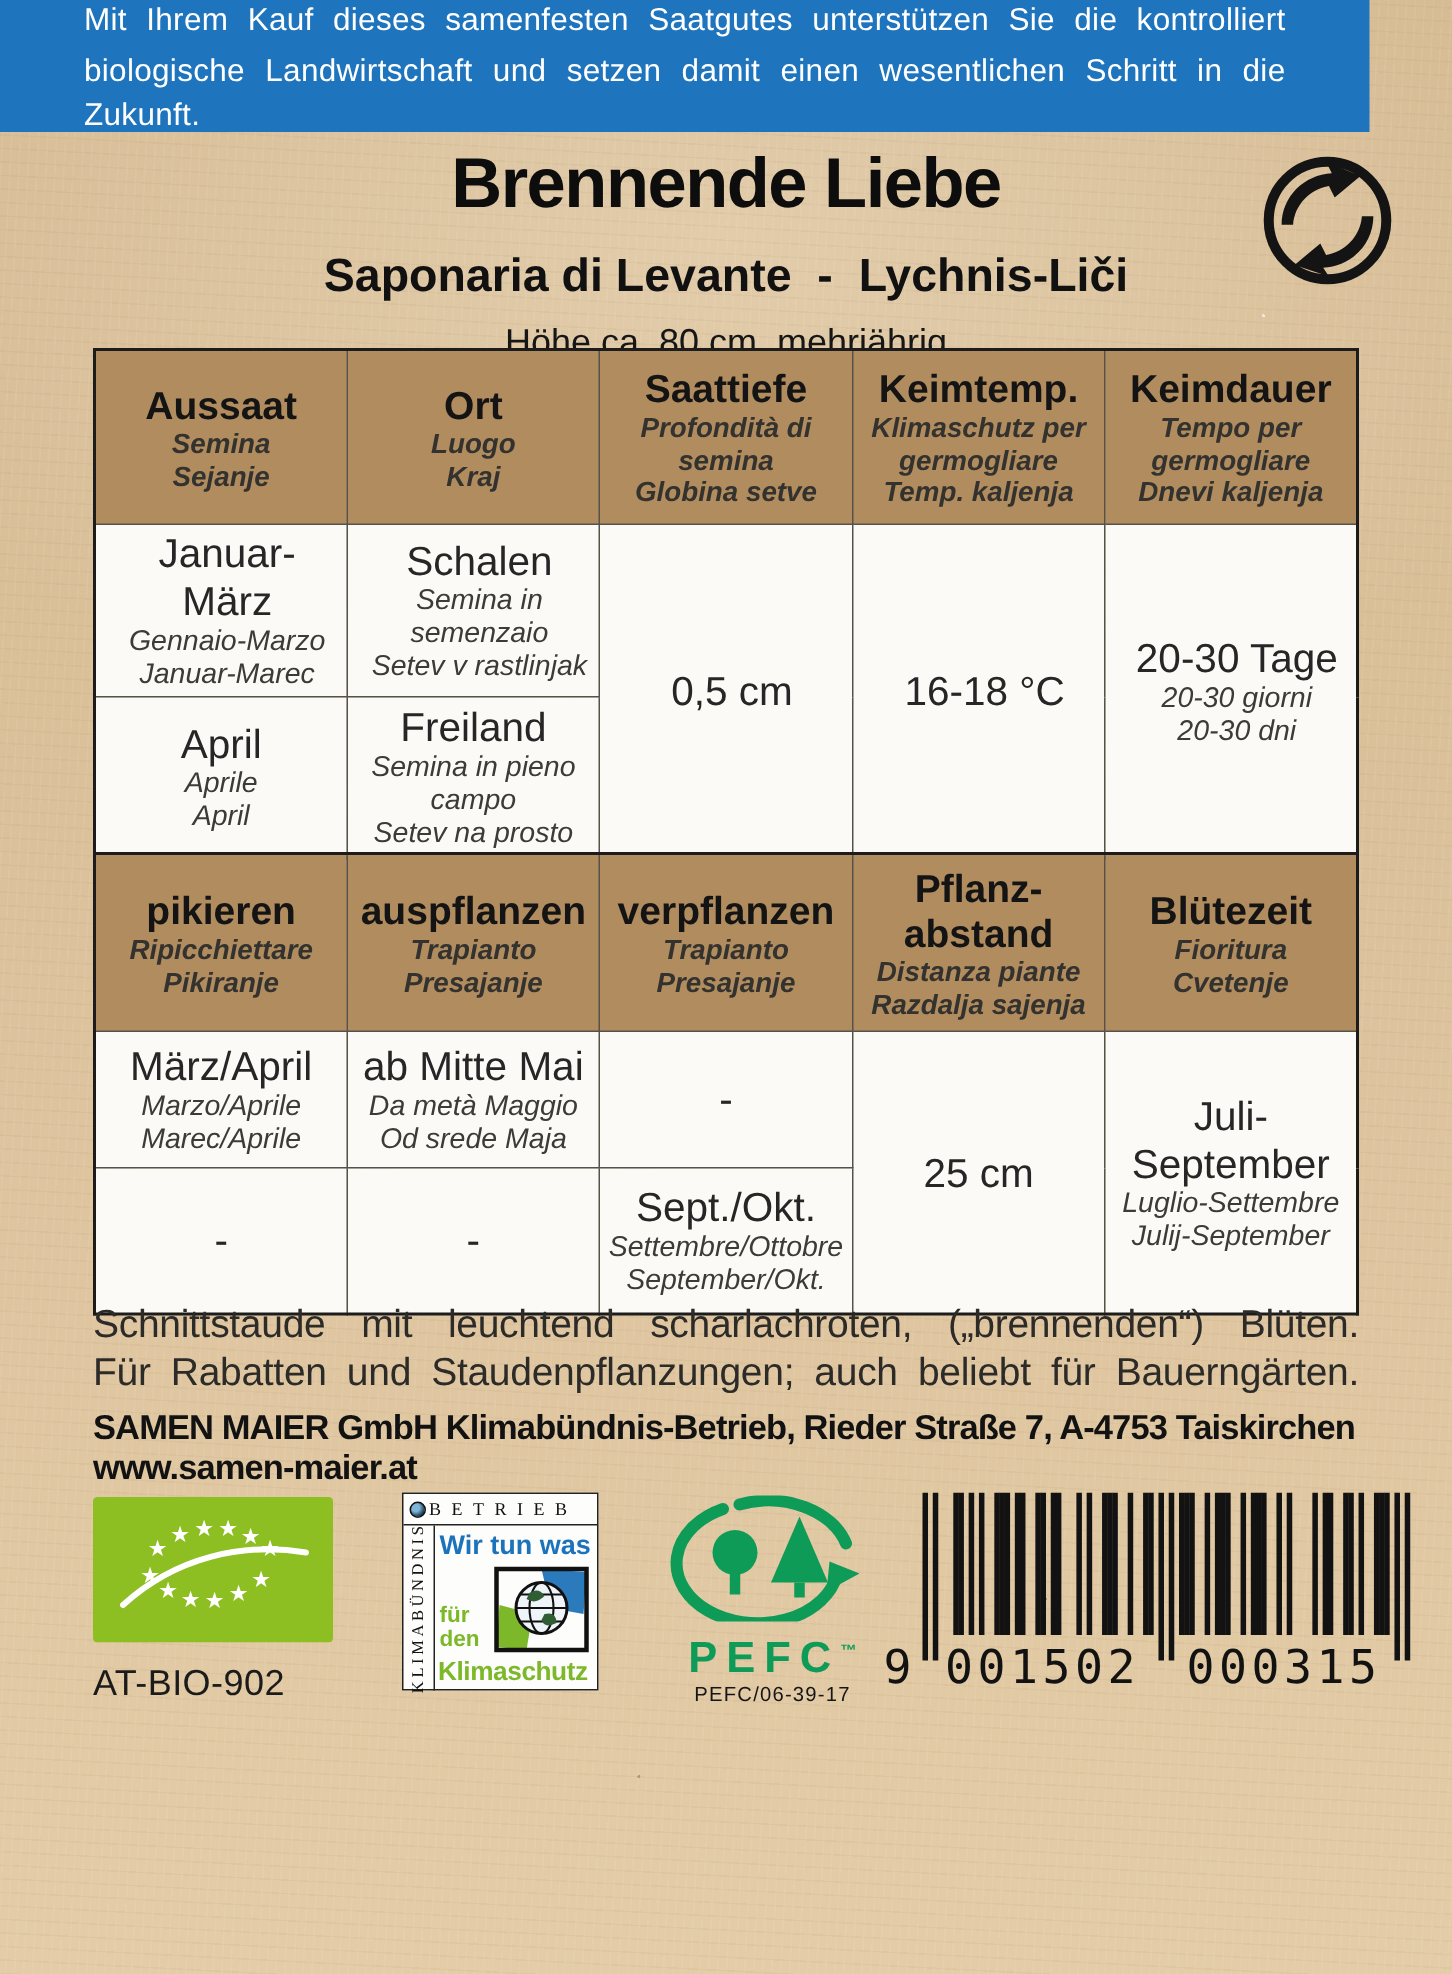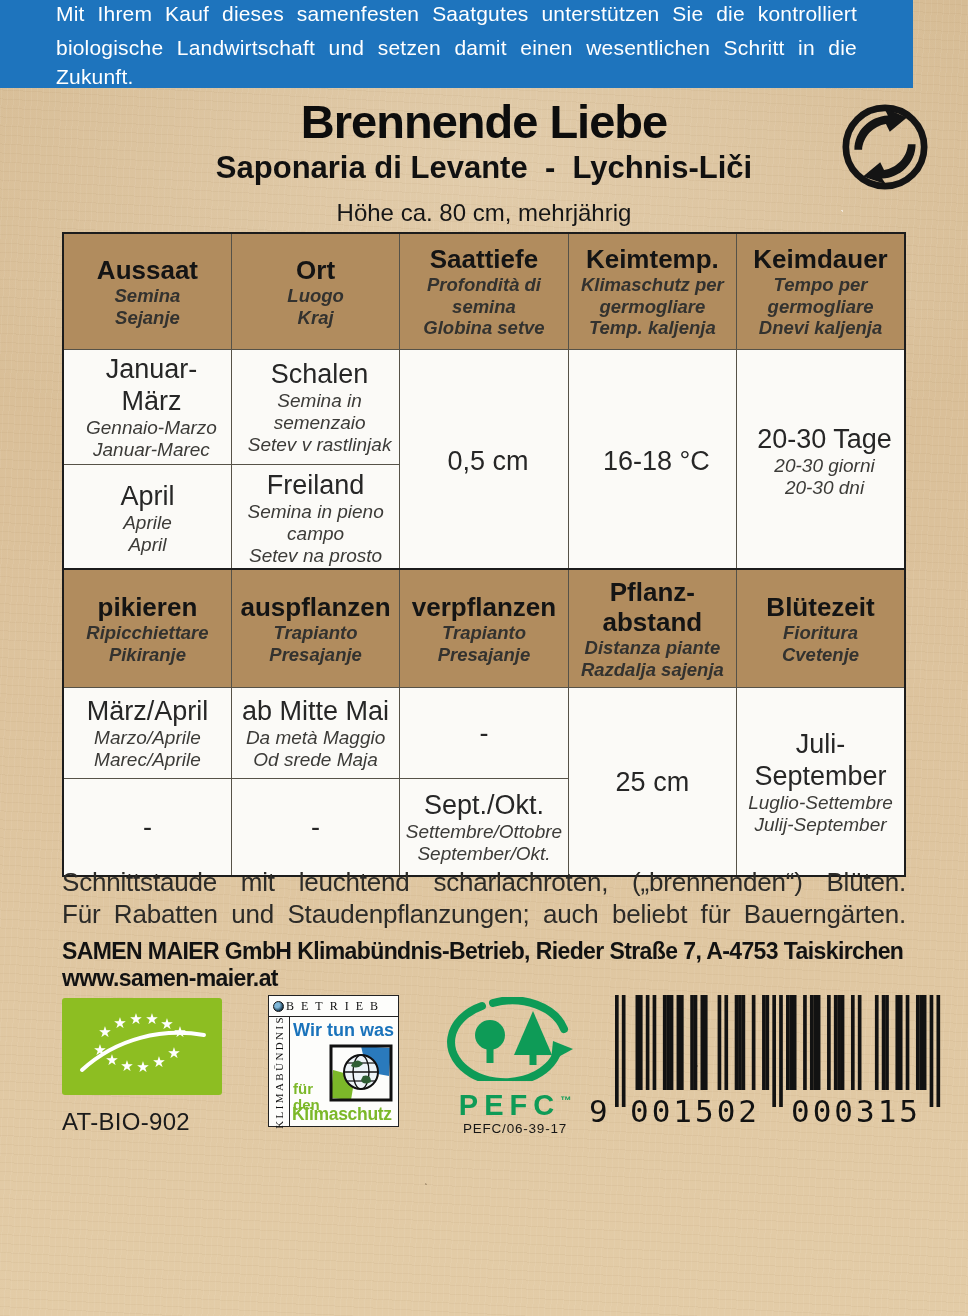--- a/index.html
+++ b/index.html
@@ -17,21 +17,21 @@
       radial-gradient(ellipse 900px 500px at 50% 12%, rgba(255,246,228,.28), transparent 70%),
       linear-gradient(180deg,#d5ba92 0%,#dcc29c 45%,#e3cca7 100%);
   }
   
   .banner{position:absolute;top:0;left:0;width:913px;height:88px;background:#1e74bd;
     box-sizing:border-box;padding:10px 56px 8px;display:flex;flex-direction:column;justify-content:center;gap:5px;}
   .banner .bline{color:#fff;font-size:21px;line-height:29px;text-align:justify;text-align-last:justify;letter-spacing:.2px;}
   
   .titleblock{position:absolute;top:97px;left:0;width:968px;text-align:center;}
   .title{font-size:47px;font-weight:700;letter-spacing:-1px;line-height:50px;color:#0d0d0d;}
-  .subtitle{font-size:31px;font-weight:700;margin-top:3px;white-space:pre;color:#111;}
+  .subtitle{font-size:31px;font-weight:700;margin-top:19px;white-space:pre;color:#111;}
   .heightline{font-size:24px;margin-top:13px;color:#161616;}
   .green-dot{position:absolute;top:104px;right:40px;width:86px;height:86px;}
   
   table{position:absolute;left:62px;width:844px;border-collapse:collapse;table-layout:fixed;
     border:2px solid #1c1c1c;}
   #table1{top:232px;}
   #table2{top:568px;}
   th,td{border:1px solid #565248;text-align:center;vertical-align:middle;padding:3px 4px;}
   th{background:#b18c5e;}
   td{background:#fbfaf7;}
@@ -60,21 +60,21 @@
   .klima-globe{width:11px;height:11px;border-radius:50%;flex:none;margin-right:2px;
     background:radial-gradient(circle at 35% 35%, #7fb7d8 0 30%, #1d3f57 70%);border:1px solid #111;box-sizing:border-box;}
   .klima-body{position:relative;height:110px;}
   .klima-side{position:absolute;left:0;top:0;bottom:0;width:20px;border-right:1px solid #222;
     display:flex;align-items:center;justify-content:center;}
   .klima-side span{writing-mode:vertical-rl;transform:rotate(180deg);
     font-family:"Liberation Serif",serif;font-size:11px;letter-spacing:2.4px;color:#111;}
   .klima-main{position:absolute;left:20px;top:0;right:0;bottom:0;}
   .klima-slogan{color:#1a73bb;font-weight:700;font-size:18px;text-align:center;margin-top:3px;}
   .klima-sketch{position:absolute;right:3px;top:25px;}
-  .klima-fur{position:absolute;left:4px;top:64px;color:#7cb829;font-weight:700;font-size:15px;line-height:16px;}
+  .klima-fur{position:absolute;left:4px;top:52px;color:#7cb829;font-weight:700;font-size:15px;line-height:16px;}
   .klima-ks{position:absolute;left:3px;bottom:2px;color:#7cb829;font-weight:700;font-size:17.5px;letter-spacing:-.3px;}
   
   .pefc{position:absolute;left:440px;top:2px;width:150px;text-align:center;}
   .pefc-name{color:#0e9b57;font-weight:700;font-size:29px;letter-spacing:6px;margin-top:0;line-height:30px;}
   .pefc-name sup{font-size:11px;letter-spacing:0;}
   .pefc-cert{font-size:13.5px;color:#161616;margin-top:1px;letter-spacing:.8px;}
   
   .barcode{position:absolute;left:588px;top:0;}
 </style>
 </head>

